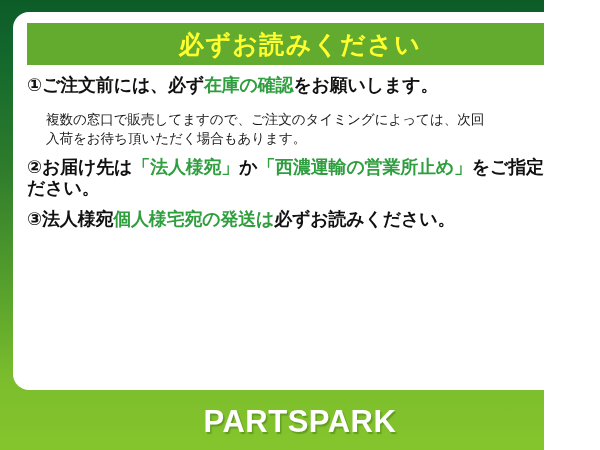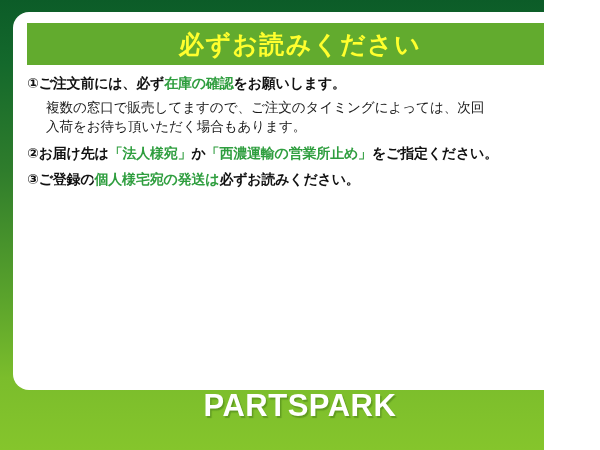--- a/index.html
+++ b/index.html
@@ -67,21 +67,21 @@
     list-style: none;
   }
   .notice-item {
     margin-top: 9px;
   }
   .notice-item:first-child {
     margin-top: 10px;
   }
 
   .item-heading {
-    font-size: 14px;
+    font-size: 18px;
     font-weight: bold;
     color: #111111;
     line-height: 1.20;
     letter-spacing: -0.2px;
     white-space: nowrap;
   }
   .item-heading.wrapped {
     white-space: normal;
   }
   .hl {
@@ -94,30 +94,30 @@
        0     -1.2px 0 #ffffff,
        0      1.2px 0 #ffffff,
       -1.2px  0     0 #ffffff,
        1.2px  0     0 #ffffff;
   }
   .item-body {
     font-size: 13.6px;
     color: #1a1a1a;
     line-height: 1.40;
     letter-spacing: -0.1px;
-    margin-top: 6px;
+    margin-top: 13px;
     padding-left: 19px;
     white-space: pre-line;
   }
 
   
   #notice-footer {
     position: absolute;
     left: 0;
-    bottom: 16px;
+    bottom: 0;
     width: 600px;
     height: 58px;
     display: flex;
     align-items: center;
     justify-content: center;
   }
   #brand-wordmark {
     color: #ffffff;
     font-size: 31px;
     font-weight: bold;
@@ -143,21 +143,21 @@
         <div class="item-heading"><span>①</span><span>ご注文前には、必ず</span><span class="hl">在庫の確認</span><span>をお願いします。</span></div>
         <div class="item-body">複数の窓口で販売してますので、ご注文のタイミングによっては、次回
 入荷をお待ち頂いただく場合もあります。</div>
       </li>
 
       <li class="notice-item">
         <div class="item-heading wrapped"><span>②</span><span>お届け先は</span><span class="hl">「法人様宛」</span><span>か</span><span class="hl">「西濃運輸の営業所止め」</span><span>をご指定ください。</span></div>
       </li>
 
       <li class="notice-item">
-        <div class="item-heading"><span>③</span><span>ご登録の</span><span class="hl">個人様宅宛の発送は</span><span>必ずお読みください。</span></div>
+        <div class="item-heading"><span>③</span><span>法人様宛</span><span class="hl">個人様宅宛の発送は</span><span>必ずお読みください。</span></div>
       </li>
 
     </ul>
   </div>
 
   <div id="notice-footer">
     <span id="brand-wordmark">PARTSPARK</span>
   </div>
 
 </div>

